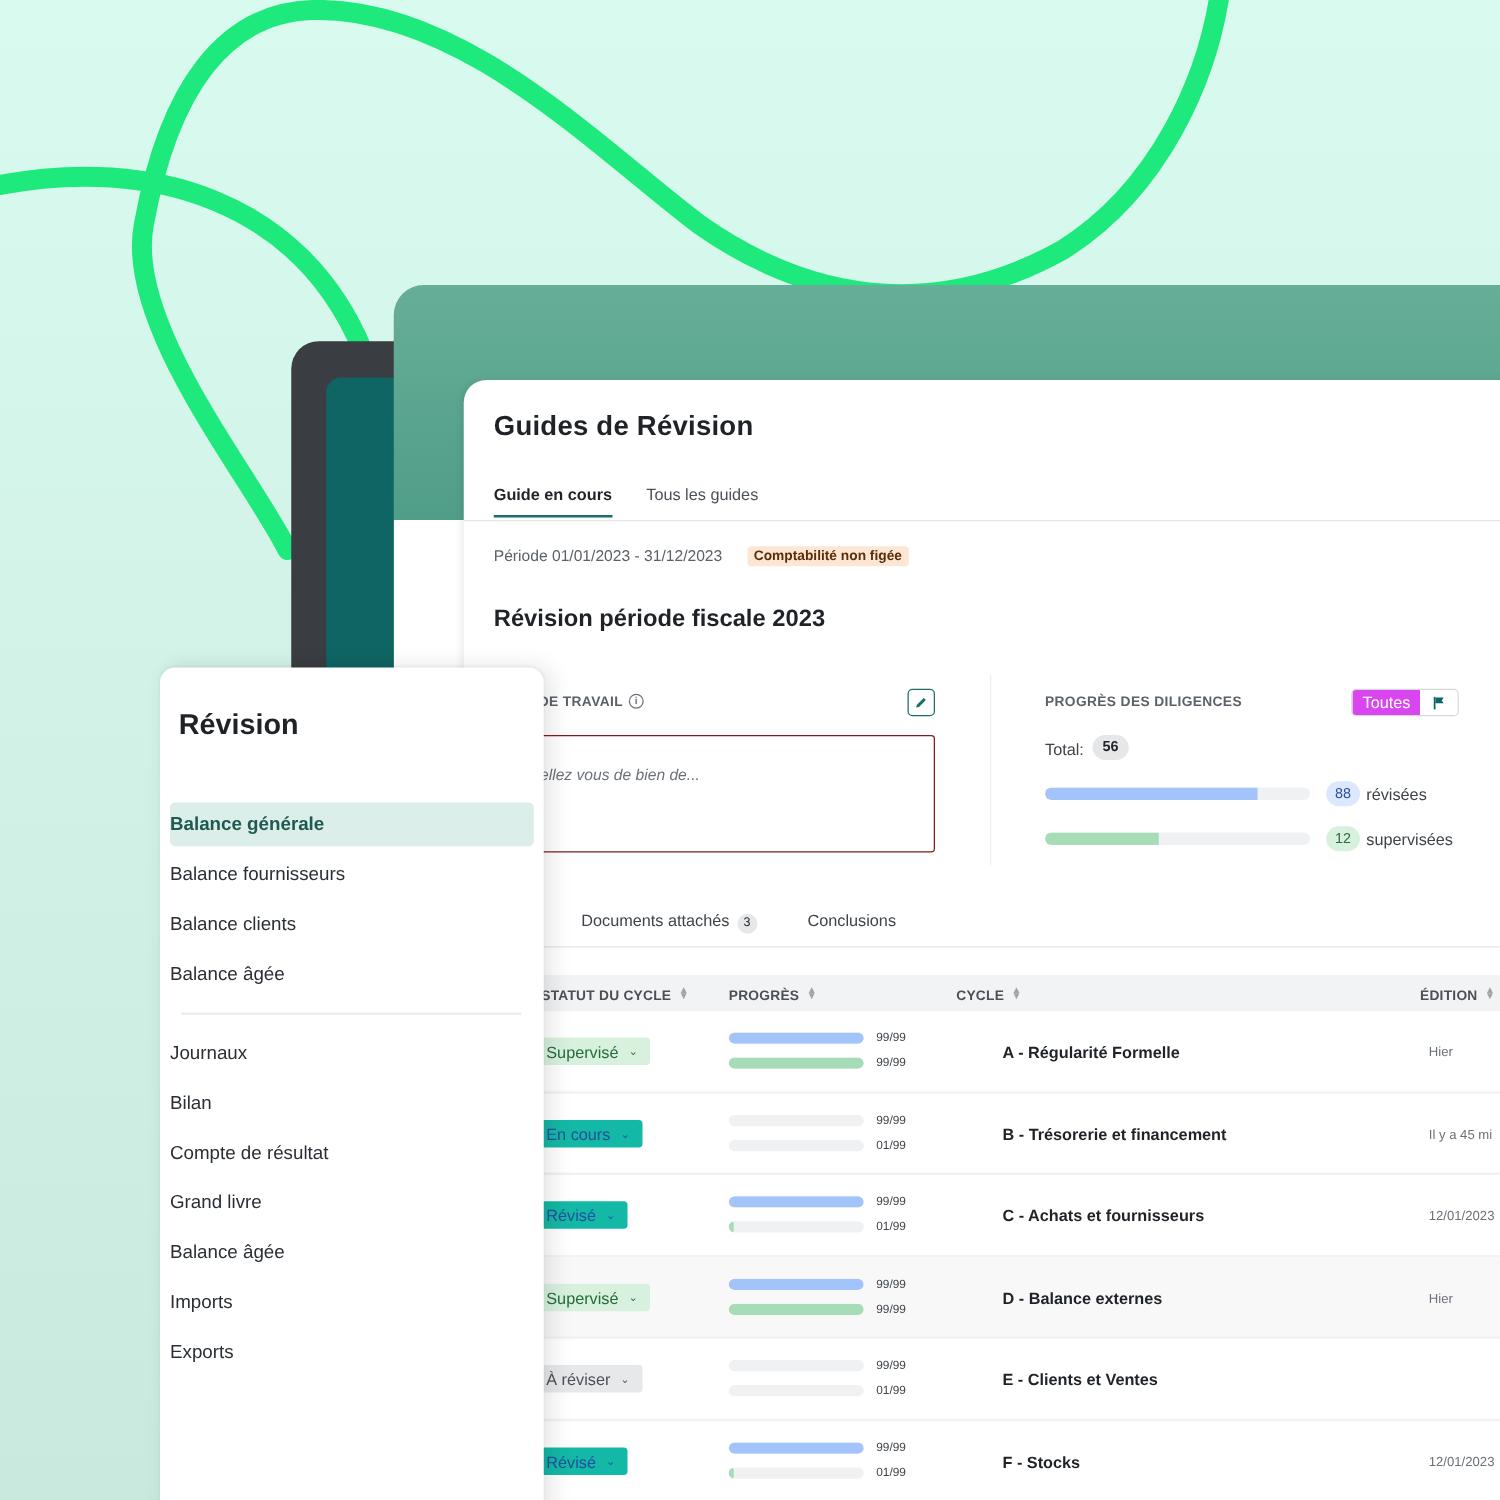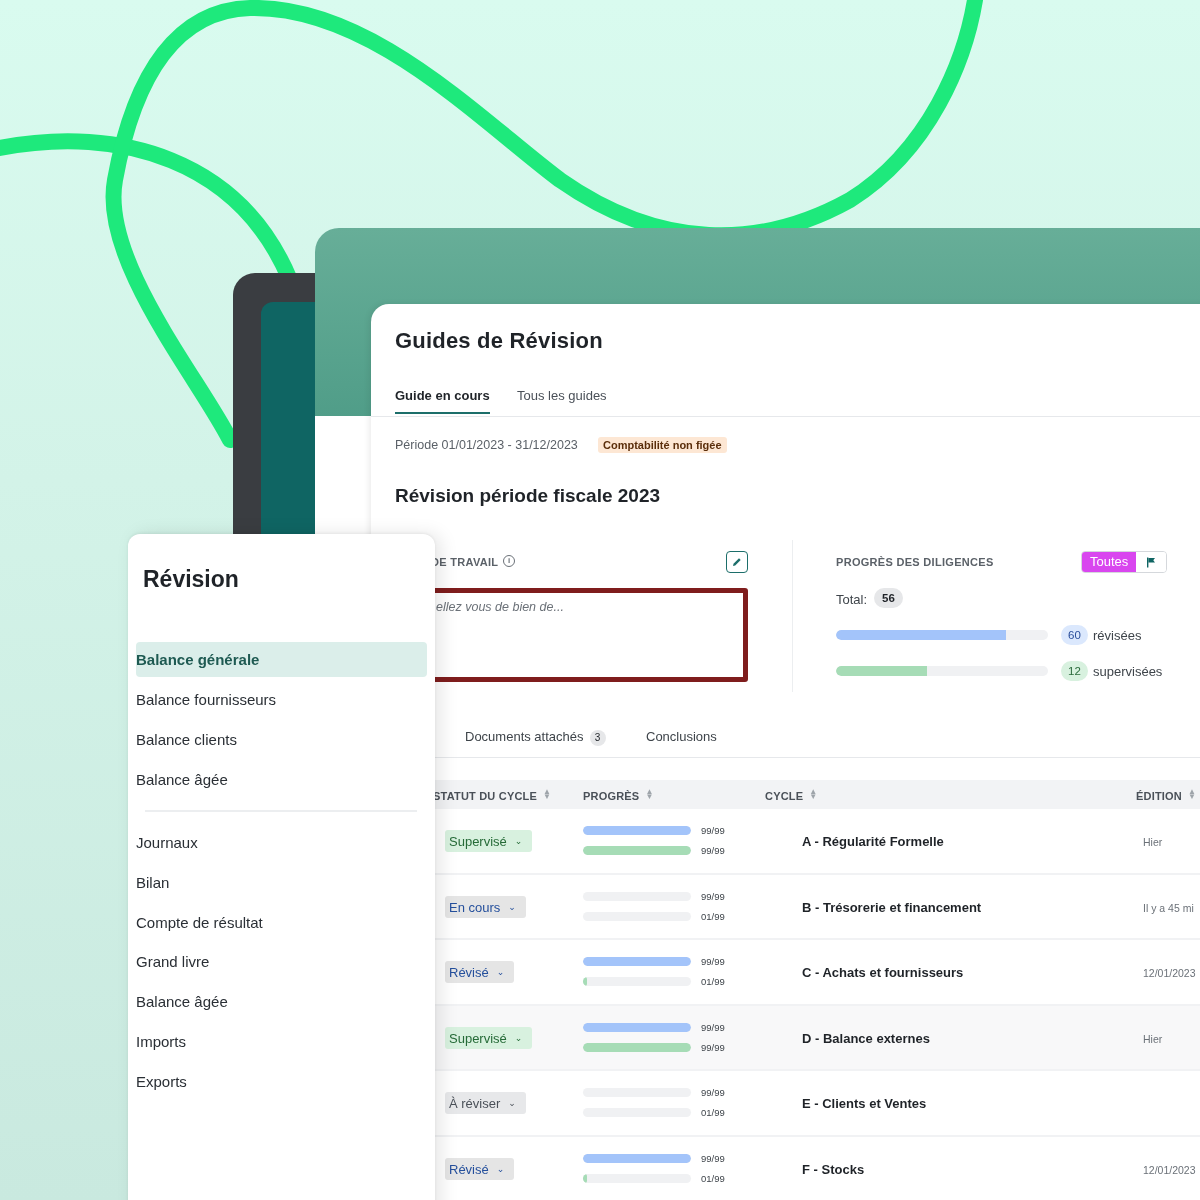--- a/index.html
+++ b/index.html
@@ -59,21 +59,21 @@
     .info-icon {
       position: absolute; left: 132px; top: 251px; width: 12px; height: 12px; border: 1px solid #6b7178;
       border-radius: 50%; font-size: 8px; text-align: center; line-height: 10px; color: #6b7178; font-weight: 700;
     }
     .edit-btn {
       position: absolute; left: 355px; top: 247px; width: 22px; height: 22px; border: 1.5px solid #1c6e6a;
       border-radius: 4px; display: flex; align-items: center; justify-content: center; cursor: pointer;
     }
     .note-box {
       position: absolute; left: 30px; top: 284px; width: 347px; height: 94px;
-      border: 5px solid #7f1d1d; border-radius: 3px; padding: 7px 30px;
+      border: 1px solid #7f1d1d; border-radius: 3px; padding: 24px 30px;
       font-size: 12.5px; font-style: italic; color: #6b7178;
     }
     .vdivider { position: absolute; left: 421px; top: 236px; width: 1px; height: 152px; background: #eceef0; }
 
     .prog-label { position: absolute; left: 465px; top: 252px; font-size: 11px; font-weight: 700; color: #5b6168; letter-spacing: 0.3px; }
     .seg { position: absolute; left: 710px; top: 247px; height: 22px; display: flex; border: 1px solid #d5d8dc; border-radius: 4px; overflow: hidden; }
     .seg-a { background: #d946ef; color: #fff; font-size: 13px; padding: 0 8px; line-height: 20px; cursor: pointer; }
     .seg-b { width: 30px; background: #fff; display: flex; align-items: center; justify-content: center; cursor: pointer; }
     .total-label { position: absolute; left: 465px; top: 288px; font-size: 13px; color: #3e444a; }
     .total-pill { position: absolute; left: 503px; top: 284px; background: #e6e7e9; border-radius: 12px; font-size: 11.5px; font-weight: 700; padding: 4px 8px; color: #1f2328; }
@@ -100,25 +100,25 @@
     .th-status { left: 62px; }
     .th-prog { left: 212px; }
     .th-cycle { left: 394px; }
     .th-edit { left: 765px; }
 
     .rows { position: absolute; left: 0; top: 505px; width: 100%; }
     .row { position: relative; height: 65.5px; border-bottom: 2px solid #f1f2f4; }
     .row.alt { background: #f8f8f9; }
     .status-pill {
       position: absolute; left: 62px; top: 21px; height: 22px; font-size: 13px; padding: 0 10px 0 4px;
-      line-height: 22px; border-radius: 3px; cursor: pointer; margin-left: 12px;
+      line-height: 22px; border-radius: 3px; cursor: pointer;
     }
     .status-pill .chev { font-size: 9px; margin-left: 8px; vertical-align: 2px; }
     .st-supervise { background: #d8f1df; color: #266b38; }
-    .st-encours, .st-revise { background: #e5e5e5; color: #244f9c; }
+    .st-encours, .st-revise { background: #14b8a6; color: #244f9c; }
     .st-areviser { background: #e7e8ea; color: #4a5058; }
     .mini-bar { position: absolute; left: 212px; width: 108px; height: 9px; background: #f0f1f3; border-radius: 5px; overflow: hidden; }
     .mini-bar .fill { height: 100%; border-radius: 5px; }
     .mb-1 { top: 17px; }
     .mb-2 { top: 37px; }
     .mini-val { position: absolute; left: 330px; font-size: 9.5px; color: #3e444a; }
     .mv-1 { top: 16px; }
     .mv-2 { top: 36px; }
     .cycle-name { position: absolute; left: 431px; top: 25px; font-size: 13px; font-weight: 700; color: #1f2328; cursor: pointer; }
     .edit-date { position: absolute; left: 772px; top: 27px; font-size: 10.5px; color: #6b7178; white-space: nowrap; }
@@ -185,21 +185,21 @@
         <path d="M2.4 1 L9 1 L7.3 3.3 L9 5.6 L2.4 5.6 Z" fill="#0f6563"></path>
       </svg>
     </div>
   </div>
   <div class="total-label">Total:</div>
   <div class="total-pill">56</div>
 
   <div class="big-bar bar-rev">
     <div class="fill blue" style="width: 80%;"></div>
   </div>
-  <div class="count-pill count-rev">60</div>
+  <div class="count-pill count-rev">88</div>
   <div class="count-text ct-rev">révisées</div>
 
   <div class="big-bar bar-sup">
     <div class="fill green" style="width: 43%;"></div>
   </div>
   <div class="count-pill count-sup">12</div>
   <div class="count-text ct-sup">supervisées</div>
 
   <div class="sub-tabs">
     <div class="sub-tab st-docs">

